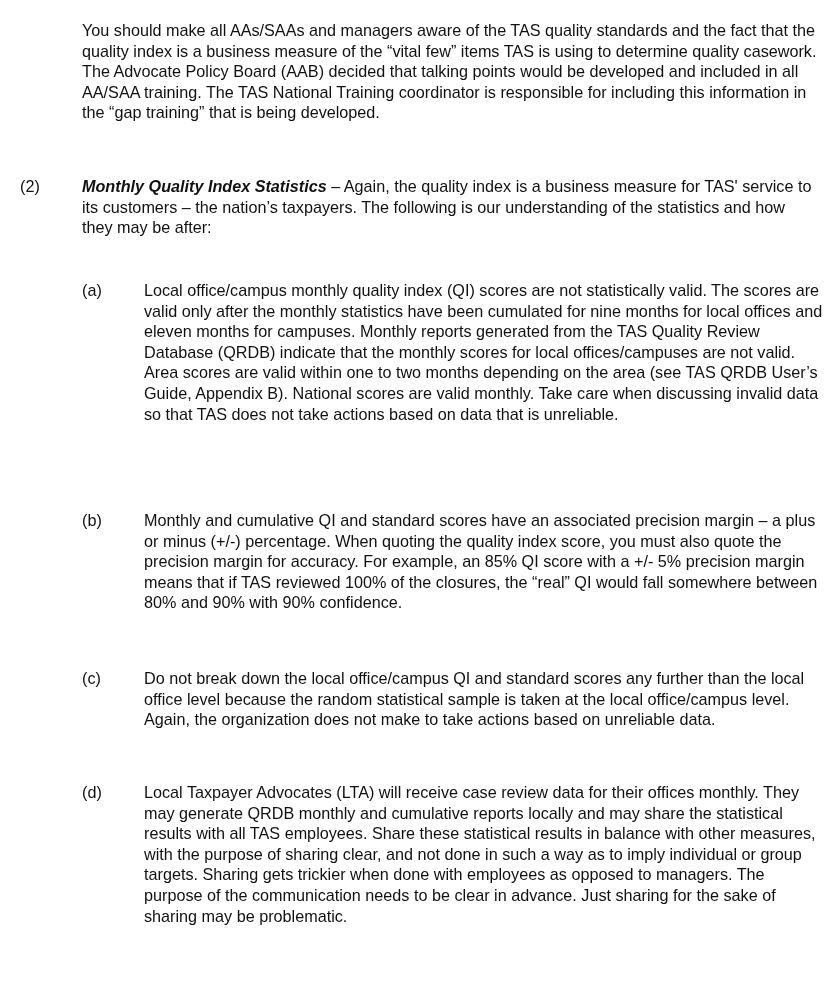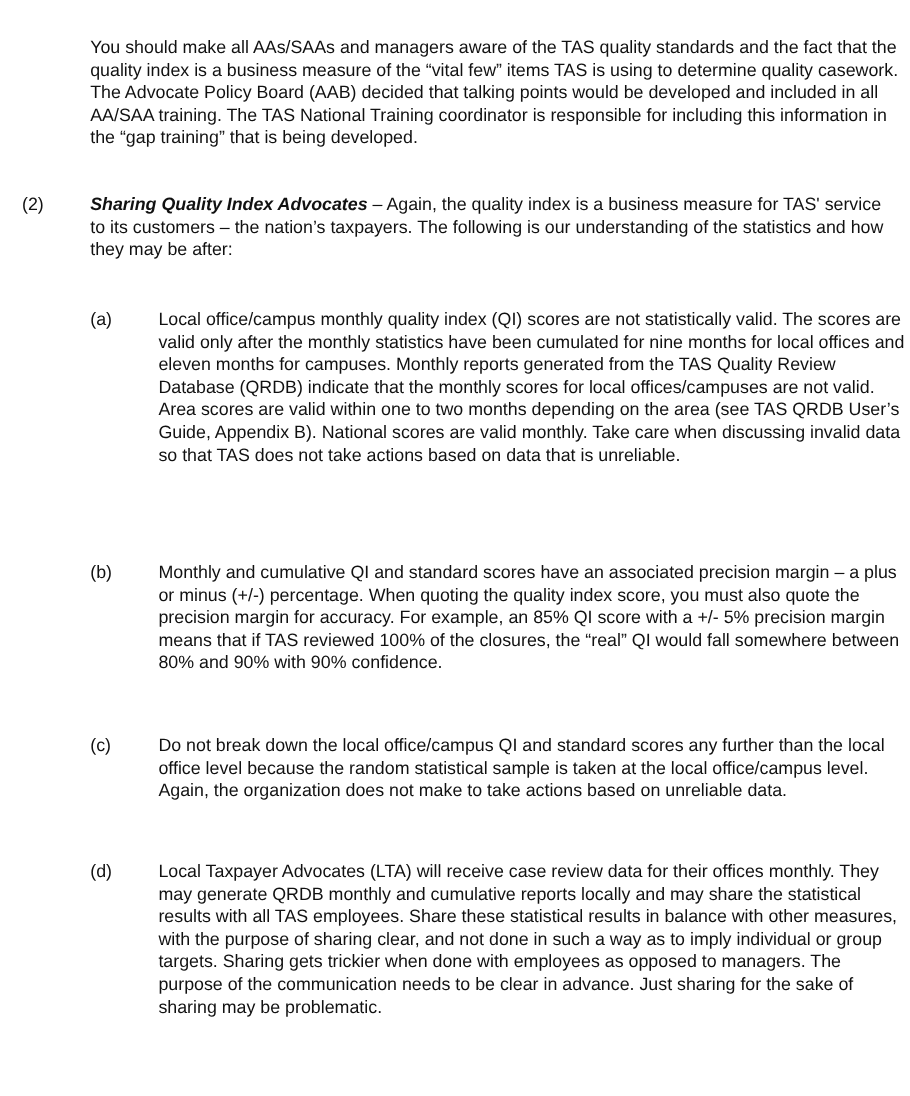--- a/index.html
+++ b/index.html
@@ -19,21 +19,21 @@
   }
   .page {
     position: absolute;
     left: 0;
     top: 0;
     width: 827px;
   }
   .intro {
     position: absolute;
     left: 82px;
-    top: 33px;
+    top: 20px;
     width: 735px;
     margin: 0;
   }
   .section {
     position: absolute;
     left: 0;
     top: 176px;
     width: 827px;
   }
   .section-num {
@@ -72,21 +72,21 @@
 </style>
 </head>
 <body>
 
 <div class="page">
 
   <p class="intro">You should make all AAs/SAAs and managers aware of the TAS quality standards and the fact that the quality index is a business measure of the “vital few” items TAS is using to determine quality casework.  The Advocate Policy Board (AAB) decided that talking points would be developed and included in all AA/SAA training.  The TAS National Training coordinator is responsible for including this information in the “gap training” that is being developed.</p>
 
   <div class="section">
     <span class="section-num">(2)</span>
-    <p class="section-body"><b>Sharing Quality Index Advocates</b><span> – Again, the quality index is a business measure for TAS' service to its customers – the nation’s taxpayers.  The following is our understanding of the statistics and how they may be after:</span></p>
+    <p class="section-body"><b>Monthly Quality Index Statistics</b><span> – Again, the quality index is a business measure for TAS' service to its customers – the nation’s taxpayers.  The following is our understanding of the statistics and how they may be after:</span></p>
   </div>
 
   <div class="subitem" style="top:280px;">
     <span class="sub-label">(a)</span>
     <p class="sub-text">Local office/campus monthly quality index (QI) scores are not statistically valid.  The scores are valid only after the monthly statistics have been cumulated for nine months for local offices and eleven months for campuses.  Monthly reports generated from the TAS Quality Review Database (QRDB) indicate that the monthly scores for local offices/campuses are not valid.  Area scores are valid within one to two months depending on the area (see TAS QRDB User’s Guide, Appendix B).  National scores are valid monthly.  Take care when discussing invalid data so that TAS does not take actions based on data that is unreliable.</p>
   </div>
 
   <div class="subitem" style="top:510px;">
     <span class="sub-label">(b)</span>
     <p class="sub-text">Monthly and cumulative QI and standard scores have an associated precision margin – a plus or minus (+/-) percentage.  When quoting the quality index score, you must also quote the precision margin for accuracy.  For example, an 85% QI score with a +/- 5% precision margin means that if TAS reviewed 100% of the closures, the “real” QI would fall somewhere between 80% and 90% with 90% confidence.</p>

